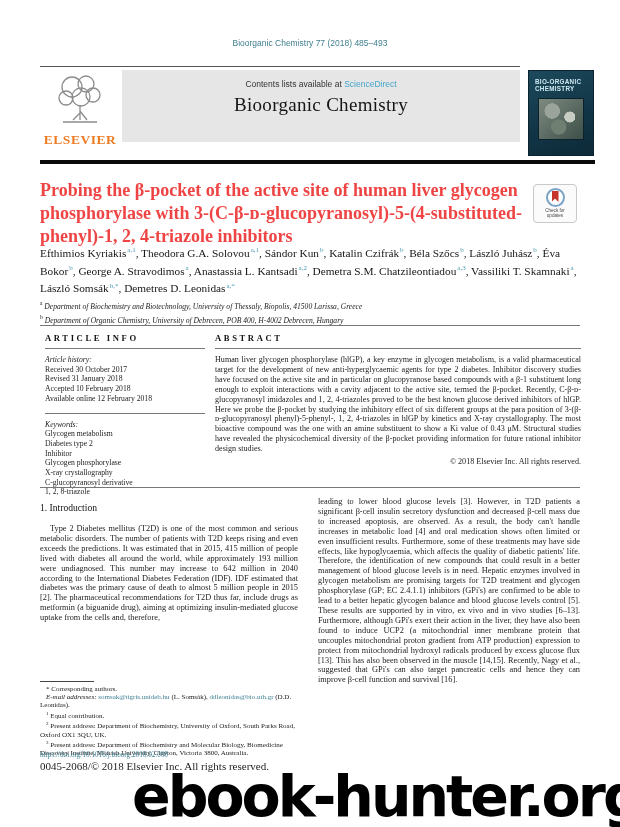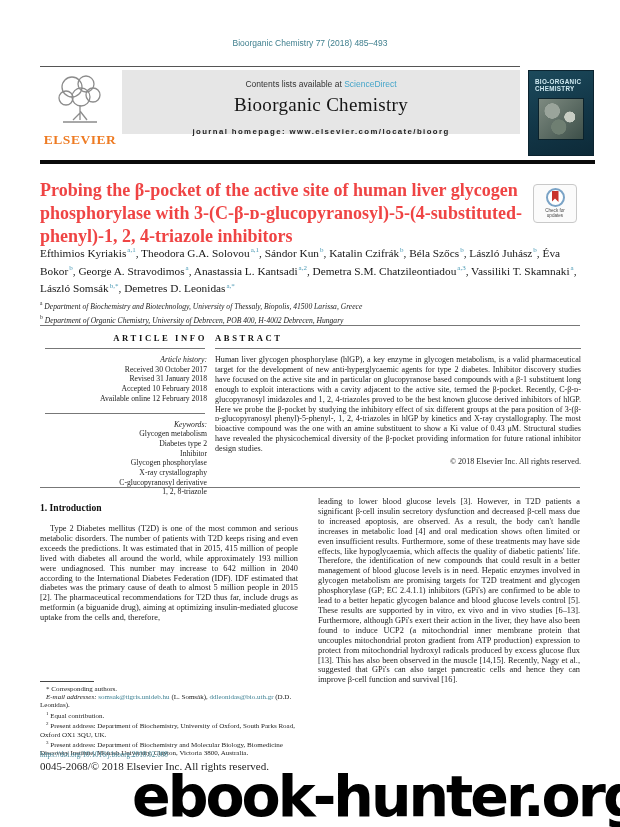--- a/index.html
+++ b/index.html
@@ -7,21 +7,21 @@
         font-family:"Liberation Serif",serif;color:#1a1a1a;}
   .sans{font-family:"Liberation Sans",sans-serif;}
 
   .citation{position:absolute;top:38px;left:0;width:620px;text-align:center;
             font-size:8.5px;color:#41808f;}
   .toprule{position:absolute;top:66px;left:40px;width:480px;height:1px;background:#555;}
 
   
   .logo{position:absolute;top:72px;left:40px;width:80px;height:86px;text-align:center;}
   .logo-word{font-size:13.5px;font-weight:bold;color:#ee7b23;letter-spacing:.5px;margin-top:-2px;}
-  .hdrbox{position:absolute;top:70px;left:122px;width:398px;height:64px;background:#e6e6e6;
+  .hdrbox{position:absolute;top:70px;left:122px;width:398px;height:72px;background:#e6e6e6;
           text-align:center;}
   .contents-line{margin-top:9px;font-size:8.5px;color:#333;}
   .sd-link{color:#45a5c9;text-decoration:none;cursor:pointer;}
   .jtitle{font-size:19px;color:#151515;margin-top:5px;letter-spacing:.3px;}
   .homepage{margin-top:11px;font-size:7.8px;font-weight:bold;letter-spacing:1.4px;color:#222;}
 
   .cover{position:absolute;top:70px;left:528px;width:66px;height:86px;
          background:linear-gradient(160deg,#1c4a5c 0%,#123647 55%,#0d2a38 100%);
          border:1px solid #0c2430;box-sizing:border-box;overflow:hidden;}
   .cover-t{margin:7px 0 0 6px;font-size:6.3px;font-weight:bold;color:#cfe9f1;
@@ -47,34 +47,34 @@
   .badge-tx{font-size:4.6px;line-height:5px;color:#4a4a4a;}
 
   .authors{position:absolute;top:243px;left:40px;width:550px;font-size:11.3px;line-height:15px;color:#161616;}
   .authors sup{color:#4c9ab5;font-size:7px;margin-left:1px;}
   .affils{position:absolute;top:298px;left:40px;width:550px;font-size:7.6px;font-style:italic;
           line-height:10px;color:#222;}
   .affils sup{font-style:normal;font-size:5.5px;}
 
   .rule-a{position:absolute;top:325px;left:40px;width:540px;height:1px;background:#777;}
 
-  .infocol{position:absolute;top:333px;left:45px;width:162px;text-align:right;}
+  .infocol{position:absolute;top:333px;left:45px;width:162px;}
   .abscol{position:absolute;top:333px;left:215px;width:366px;}
   .sechead{font-size:8.6px;font-weight:bold;letter-spacing:2.6px;color:#111;}
   .subrule{height:1px;background:#777;margin:5px 0 6px 0;}
   .subrule.l{width:160px;}
   .hist{font-size:7.7px;line-height:9.7px;color:#1c1c1c;}
   .itl{font-style:italic;}
   .kwblock{margin-top:9px;}
   .abstext{font-size:8.1px;line-height:9.9px;text-align:justify;color:#1c1c1c;}
   .abscopy{font-size:8.1px;text-align:right;margin-top:3px;color:#1c1c1c;}
 
   .rule-b{position:absolute;top:487px;left:40px;width:540px;height:1px;background:#777;}
 
-  .introhead{position:absolute;top:502px;left:40px;font-size:9.6px;font-weight:bold;color:#111;}
+  .introhead{position:absolute;top:502px;left:40px;font-size:9.6px;font-weight:normal;color:#111;}
   .bodyl{position:absolute;top:524px;left:40px;width:258px;font-size:8.3px;line-height:9.9px;
          text-align:justify;color:#1c1c1c;}
   .bodyl p{margin:0;text-indent:10px;}
   .bodyr{position:absolute;top:497px;left:318px;width:262px;font-size:8.3px;line-height:9.9px;
          text-align:justify;color:#1c1c1c;}
 
   .fnrule{position:absolute;top:681px;left:40px;width:54px;height:1px;background:#444;}
   .fns{position:absolute;top:685px;left:40px;width:265px;font-size:7px;line-height:8.2px;color:#1c1c1c;}
   .fns div{text-indent:6px;}
   .fns sup{font-size:5px;}
@@ -107,21 +107,20 @@
       </svg>
     </span>
     <div class="logo-word">ELSEVIER</div>
   </div>
 
   <div class="hdrbox">
     <div class="contents-line sans">
       <span>Contents lists available at </span><a class="sd-link">ScienceDirect</a>
     </div>
     <div class="jtitle">Bioorganic Chemistry</div>
-    <div class="homepage sans">journal homepage: www.elsevier.com/locate/bioorg</div>
   </div>
 
   <div class="cover">
     <div class="cover-t sans">
       <div>BIO-ORGANIC</div>
       <div>CHEMISTRY</div>
     </div>
     <div class="cover-img"></div>
   </div>
 

